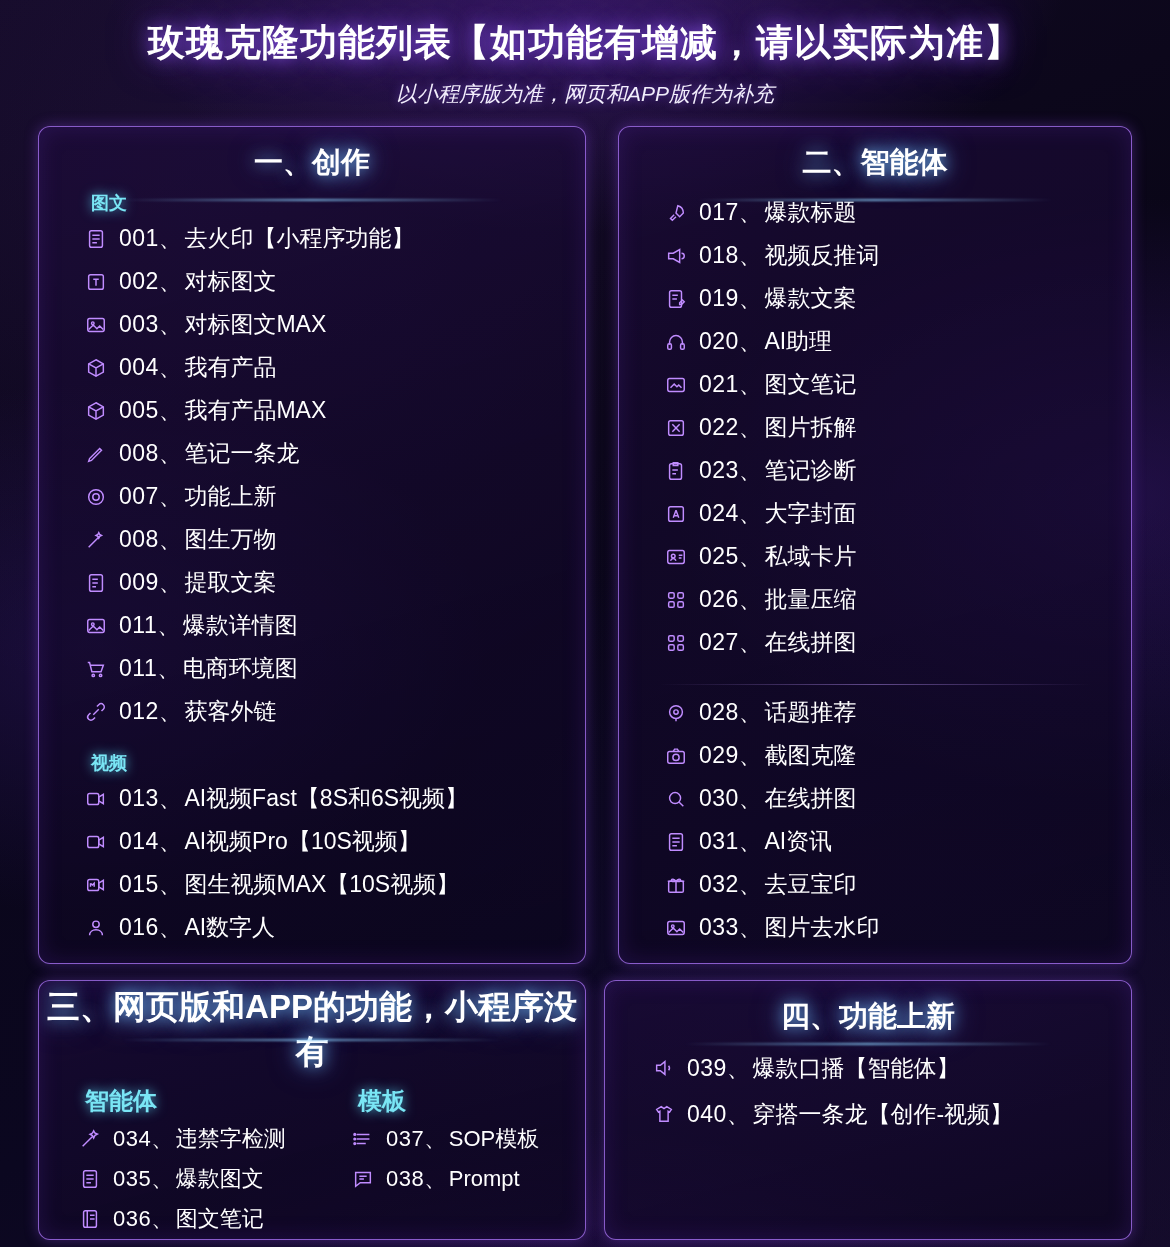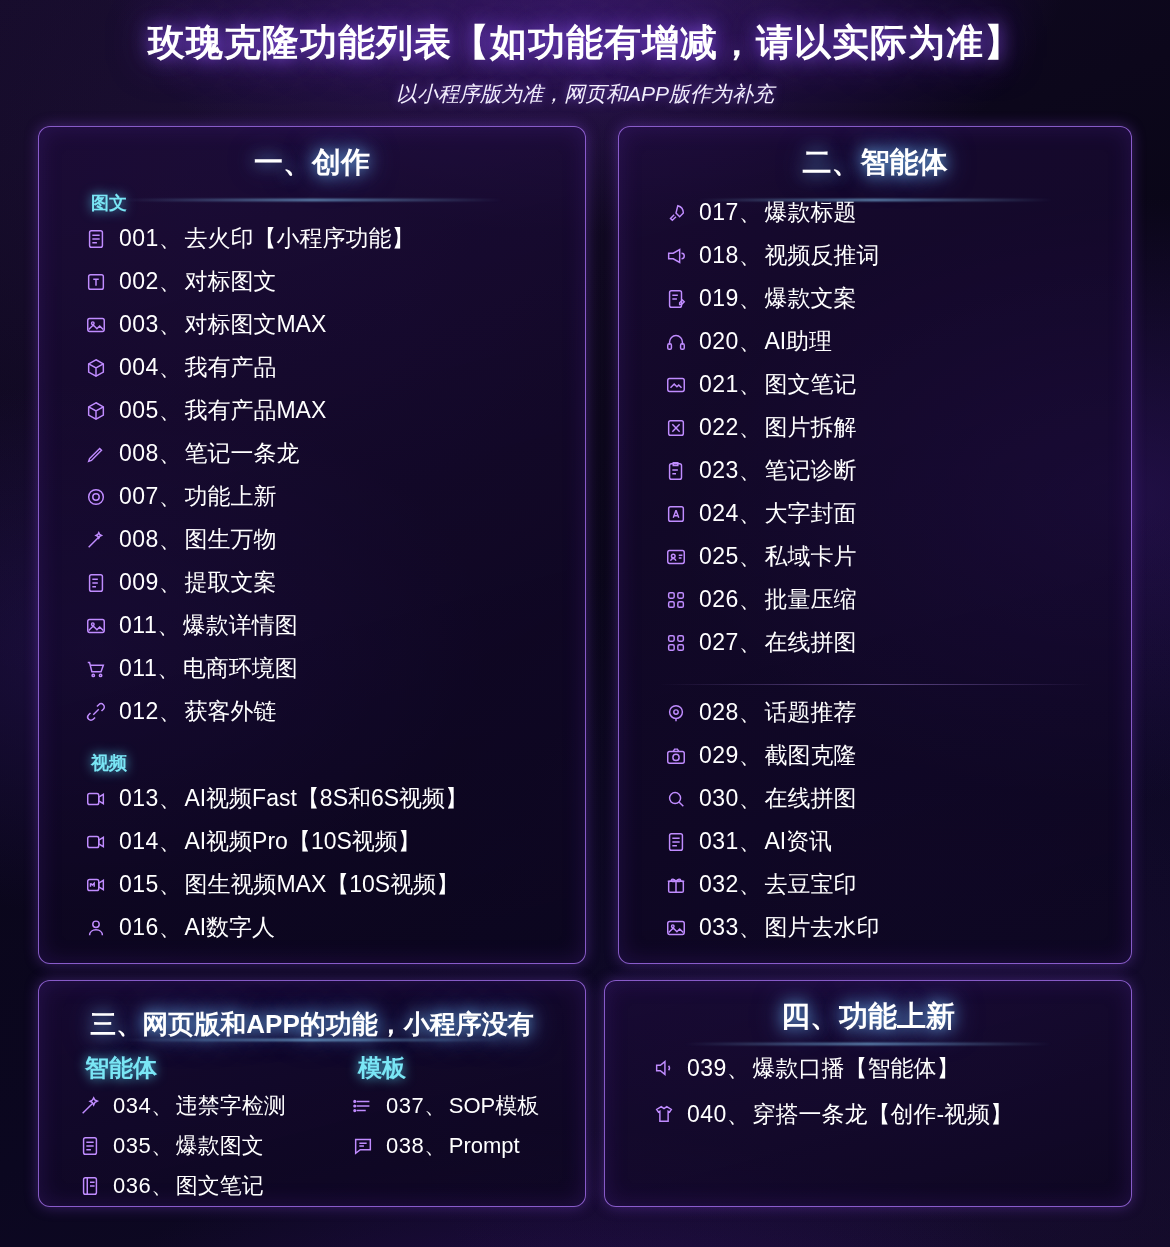--- a/index.html
+++ b/index.html
@@ -110,22 +110,22 @@
   }
   .bottom {
     position: relative;
     margin: 16px 38px 0 38px;
     display: flex;
     gap: 18px;
   }
   .panel.bl { width: 546px; }
   .panel.br { flex: 1; }
   .panel-title.small {
-    font-size: 26px;
-    margin: 26px 0 6px 0;
+    font-size: 33px;
+    margin: 4px 0 6px 0;
   }
   .two-col {
     display: flex;
   }
   .col { width: 50%; }
   .col .group-label { margin-left: 46px; font-size: 24px; }
   .col .item { padding-left: 36px; font-size: 22px; height: 40px; text-align: right; }
   .br .item { font-size: 23px; height: 46px; padding-left: 44px; }
   .glow-line {
     position: absolute;

